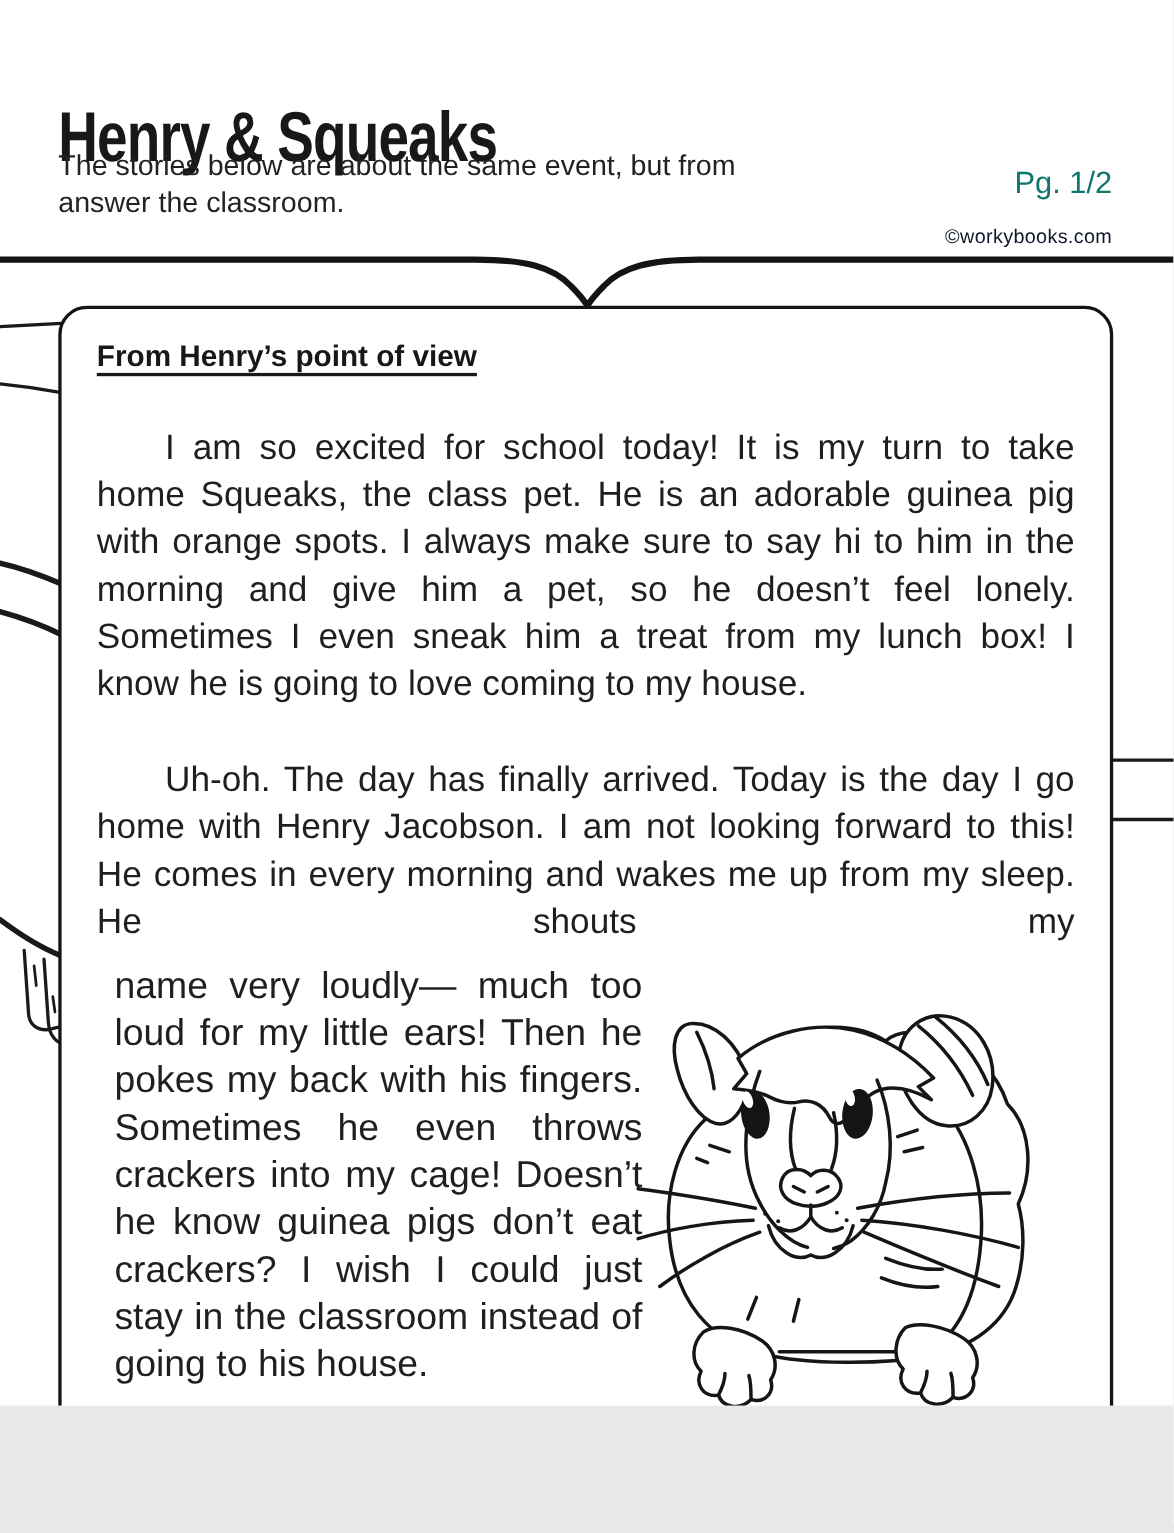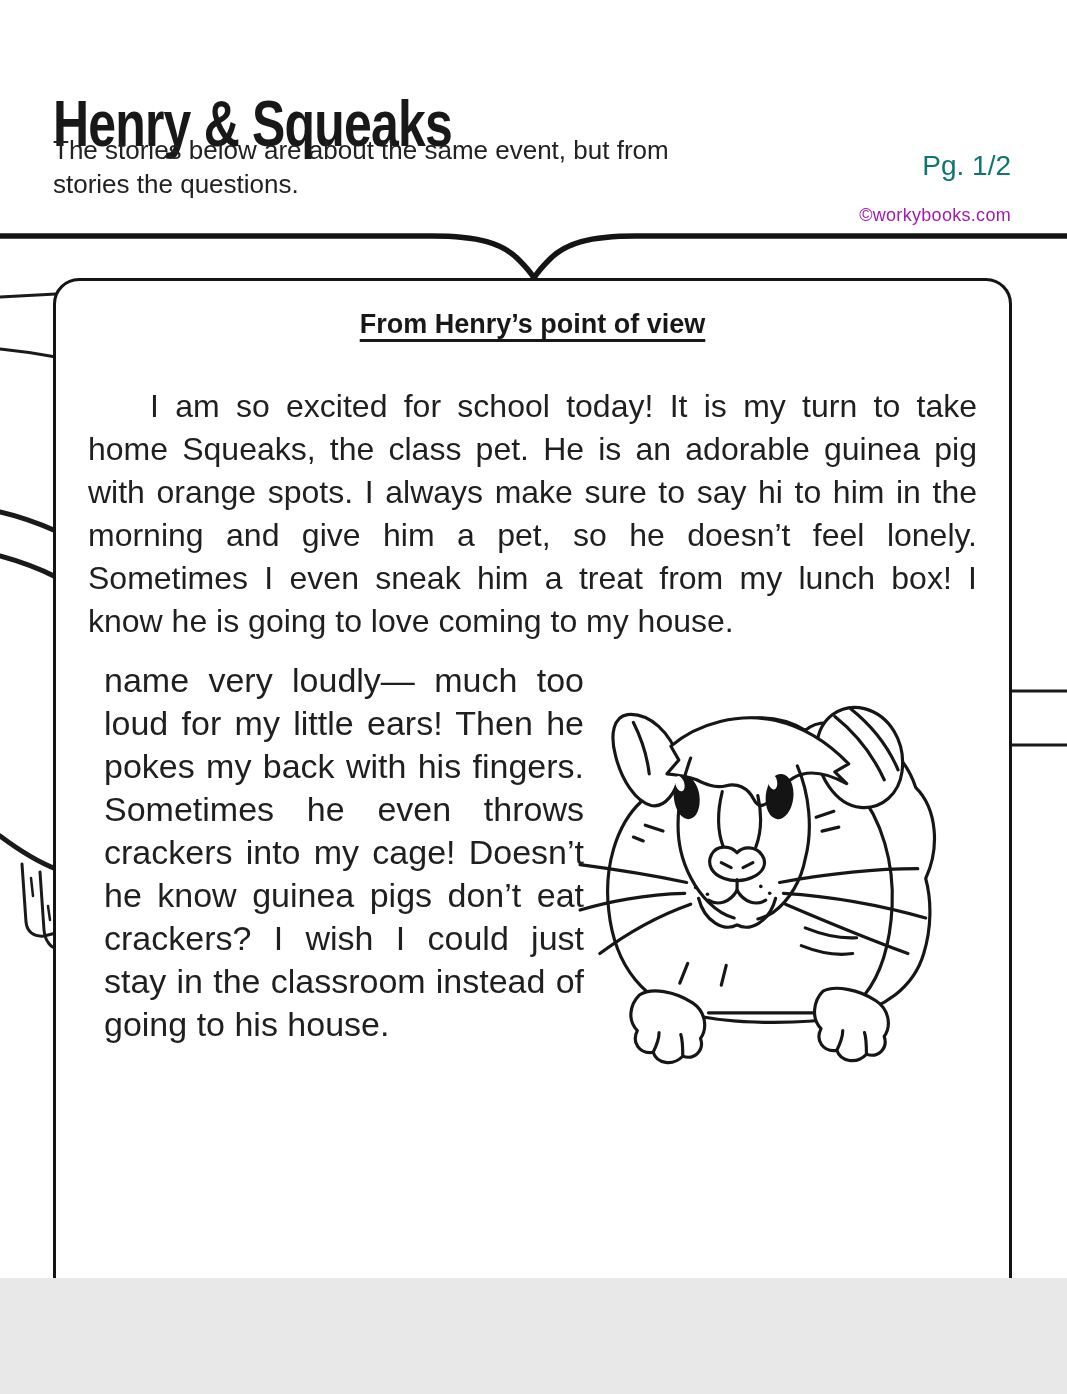--- a/index.html
+++ b/index.html
@@ -15,30 +15,30 @@
   .bg-doodles{position:absolute;left:0;top:0;z-index:0;}
   .header{position:absolute;left:0;top:0;width:100%;z-index:1;}
   .title{
     position:absolute;left:53px;top:44px;
     font-size:64px;font-weight:900;letter-spacing:-1px;
     transform:scaleX(0.78);transform-origin:left center;
     white-space:nowrap;color:#181818;
   }
   .subtitle{position:absolute;left:53px;top:133px;font-size:26px;line-height:34px;color:#222;}
   .pg-label{position:absolute;right:56px;top:150px;font-size:28px;color:#0f766e;}
-  .copyright{position:absolute;right:56px;top:205px;font-size:18px;color:#a21caf;letter-spacing:0.3px;}
+  .copyright{position:absolute;right:56px;top:205px;font-size:18px;color:#0f172a;letter-spacing:0.3px;}
   .divider{position:absolute;left:0;top:230px;z-index:1;}
   .story-box{
     position:absolute;left:53px;top:278px;z-index:2;
     width:959px;height:1063px;box-sizing:border-box;
     background:#fff;border:3px solid #141414;border-radius:26px;
     padding:26px 32px 12px 32px;
   }
   .story-heading{
-    margin:0;text-align:center;
+    margin:0;
     font-size:27px;line-height:34px;font-weight:700;color:#181818;
     text-decoration:underline;text-underline-offset:6px;text-decoration-thickness:2.5px;
   }
   .heading-2{margin-top:38px;}
   .story-text{
     margin:44px 0 0 0;
     font-size:32px;line-height:43px;color:#1f1f1f;
     text-align:justify;text-indent:62px;
   }
   .fill-last{text-align-last:justify;}
@@ -87,37 +87,38 @@
       <path d="M938,1330 L946,1343" stroke-width="3"></path>
       <path d="M1046,1340 L1066,1325" stroke-width="3"></path>
       <path d="M1054,1350 L1067,1341" stroke-width="3"></path>
     </g>
   </svg>
 
   <div class="header">
     <h1 class="title">Henry &amp; Squeaks</h1>
     <div class="subtitle">
       <div>The stories below are about the same event, but from</div>
-      <div>stories the questions.</div>
+      <div>answer the classroom.</div>
     </div>
     <div class="pg-label">Pg. 1/2</div>
     <div class="copyright">©workybooks.com</div>
   </div>
 
   <svg class="divider" width="1067" height="60" viewBox="0 0 1067 60" aria-hidden="true">
     <path d="M0,6 H432 C478,6 503,13 519,30 C526,37 531,43 534,48 C537,43 542,37 549,30 C565,13 590,6 636,6 H1067" stroke="#141414" stroke-width="5.5" fill="none"></path>
   </svg>
 
   <section class="story-box">
 
     <h2 class="story-heading">From Henry’s point of view</h2>
 
     <p class="story-text">I am so excited for school today! It is my turn to take home Squeaks, the class pet. He is an adorable guinea pig with orange spots. I always make sure to say hi to him in the morning and give him a pet, so he doesn’t feel lonely. Sometimes I even sneak him a treat from my lunch box! I know he is going to love coming to my house.</p>
 
 
+    <p class="story-text fill-last">Uh-oh. The day has finally arrived. Today is the day I go home with Henry Jacobson. I am not looking forward to this! He comes in every morning and wakes me up from my sleep. He shouts my</p>
 
     <div class="p2-row">
       <p class="p2-narrow">name very loudly— much too loud for my little ears! Then he pokes my back with his fingers. Sometimes he even throws crackers into my cage! Doesn’t he know guinea pigs don’t eat crackers? I wish I could just stay in the classroom instead of going to his house.</p>
 
       <figure class="pig-figure">
         <svg class="pig-svg" width="415" height="395" viewBox="0 0 420 400" aria-hidden="true">
           <g fill="none" stroke="#161616" stroke-width="3.2" stroke-linecap="round" stroke-linejoin="round">
 
             <path fill="#fff" d="M66,122 C40,146 28,190 33,232 C39,290 70,326 118,338 C160,348 230,348 272,340 C312,332 342,310 352,276 C360,250 360,222 354,200 C368,170 366,130 344,108 C334,78 312,58 288,56 C270,40 246,38 232,50 C200,30 150,34 120,60 C98,72 76,96 66,122 Z"></path>
 

